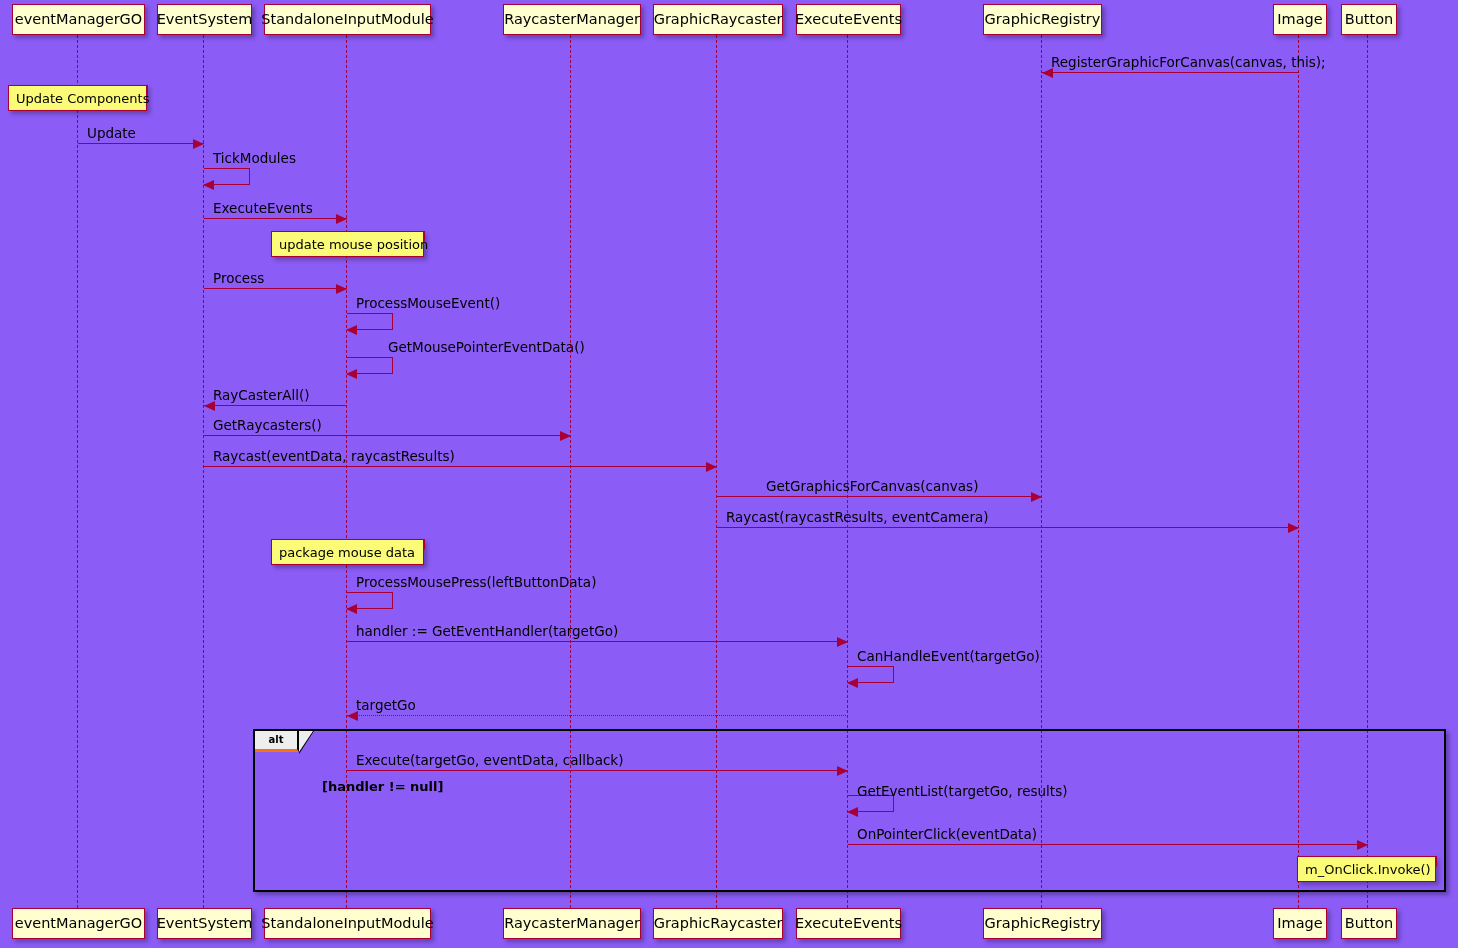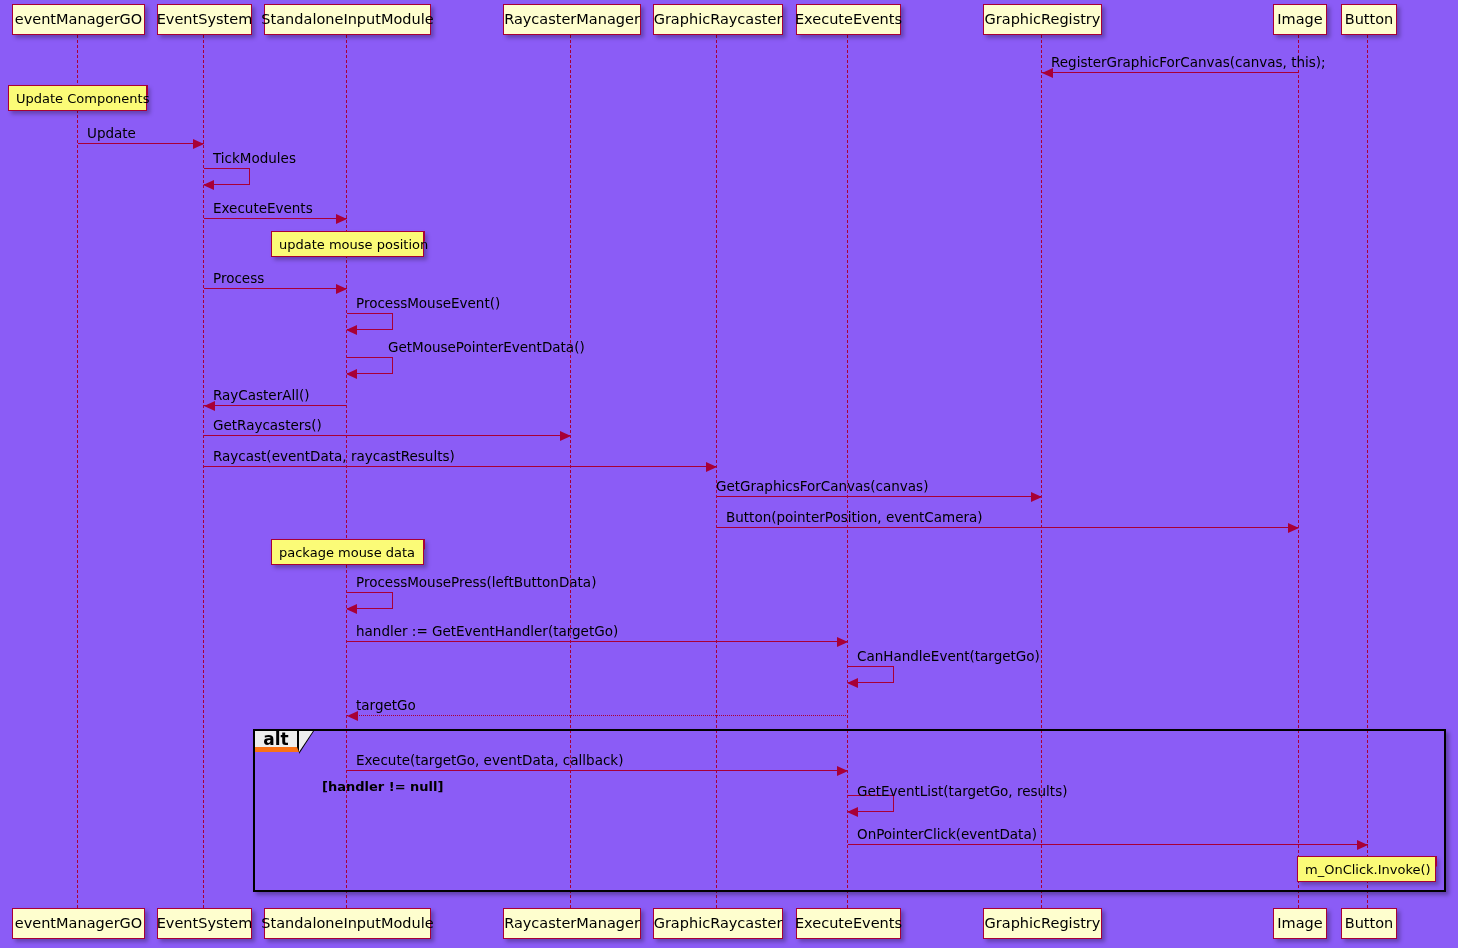--- a/index.html
+++ b/index.html
@@ -118,22 +118,22 @@
     box-sizing:border-box;
     border:2px solid #000000;
     background:transparent;
     box-shadow:3px 3px 4px rgba(0,0,0,0.30);
   }
   .fraglabelbox{
     position:absolute;
     box-sizing:border-box;
     background:#EEEEEE;
     border-right:2px solid #000000;
-    border-bottom:5px solid #f97316;
-    font-size:17px;
+    border-bottom:3px solid #f97316;
+    font-size:10px;
     font-weight:bold;
     color:#000000;
     display:flex;
     align-items:center;
     justify-content:center;
     height:21px;
     line-height:1;
   }
   .fraglabelnotch{
     position:absolute;
@@ -254,24 +254,24 @@
     <div class="arrowhead left" style="left: 204px; top: 400.5px;"></div>
     <div class="msglabel" style="left: 213px; top: 389px;">RayCasterAll()</div>
     <div class="msg" style="left: 204px; top: 435px; width: 367px;"></div>
     <div class="arrowhead right" style="left: 560px; top: 430.5px;"></div>
     <div class="msglabel" style="left: 213px; top: 419px;">GetRaycasters()</div>
     <div class="msg" style="left: 204px; top: 466px; width: 513px;"></div>
     <div class="arrowhead right" style="left: 706px; top: 461.5px;"></div>
     <div class="msglabel" style="left: 213px; top: 450px;">Raycast(eventData, raycastResults)</div>
     <div class="msg" style="left: 717px; top: 496px; width: 325px;"></div>
     <div class="arrowhead right" style="left: 1031px; top: 491.5px;"></div>
-    <div class="msglabel" style="left: 716px; top: 480px;">GetGraphicsForCanvas(canvas)</div>
+    <div class="msglabel" style="left: 766px; top: 480px;">GetGraphicsForCanvas(canvas)</div>
     <div class="msg" style="left: 717px; top: 527px; width: 582px;"></div>
     <div class="arrowhead right" style="left: 1288px; top: 522.5px;"></div>
-    <div class="msglabel" style="left: 726px; top: 511px;">Button(pointerPosition, eventCamera)</div>
+    <div class="msglabel" style="left: 726px; top: 511px;">Raycast(raycastResults, eventCamera)</div>
     <div class="selfloop" style="left: 347px; top: 592px; width: 46px; height: 17px;"></div>
     <div class="arrowhead left" style="left: 346px; top: 604px;"></div>
     <div class="msglabel" style="left: 356px; top: 576px;">ProcessMousePress(leftButtonData)</div>
     <div class="msg" style="left: 347px; top: 641px; width: 501px;"></div>
     <div class="arrowhead right" style="left: 837px; top: 636.5px;"></div>
     <div class="msglabel" style="left: 356px; top: 625px;">handler := GetEventHandler(targetGo)</div>
     <div class="selfloop" style="left: 848px; top: 666px; width: 46px; height: 17px;"></div>
     <div class="arrowhead left" style="left: 847px; top: 678px;"></div>
     <div class="msglabel" style="left: 857px; top: 650px; text-align: right;">CanHandleEvent(targetGo)</div>
     <div class="msg dotted" style="left: 347px; top: 715px; width: 501px;"></div>

